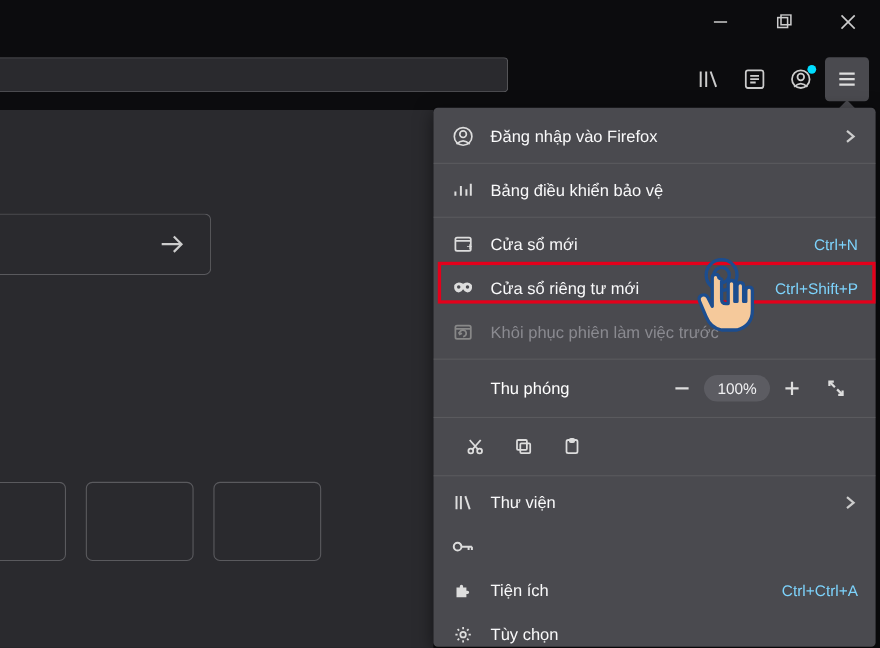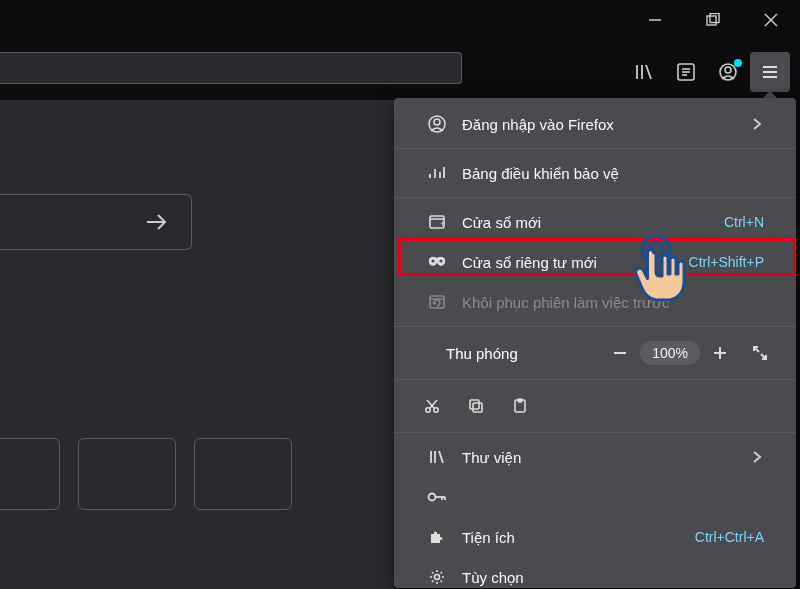--- a/index.html
+++ b/index.html
@@ -117,21 +117,21 @@
   width: 402px;
   background: #4a4a4f;
   border-radius: 4px;
   box-shadow: 0 4px 16px rgba(0,0,0,0.5);
   padding: 6px 0;
   height: 490px;
   overflow: hidden;
 }
 .menu-item {
   height: 40px;
-  padding: 0 32px;
+  padding: 0 16px;
   display: flex;
   align-items: center;
   color: #f9f9fa;
 }
 .menu-item.disabled { color: #8a8a90; justify-content: space-between; }
 .menu-icon {
   width: 22px;
   height: 22px;
   margin-right: 14px;
   display: flex;

